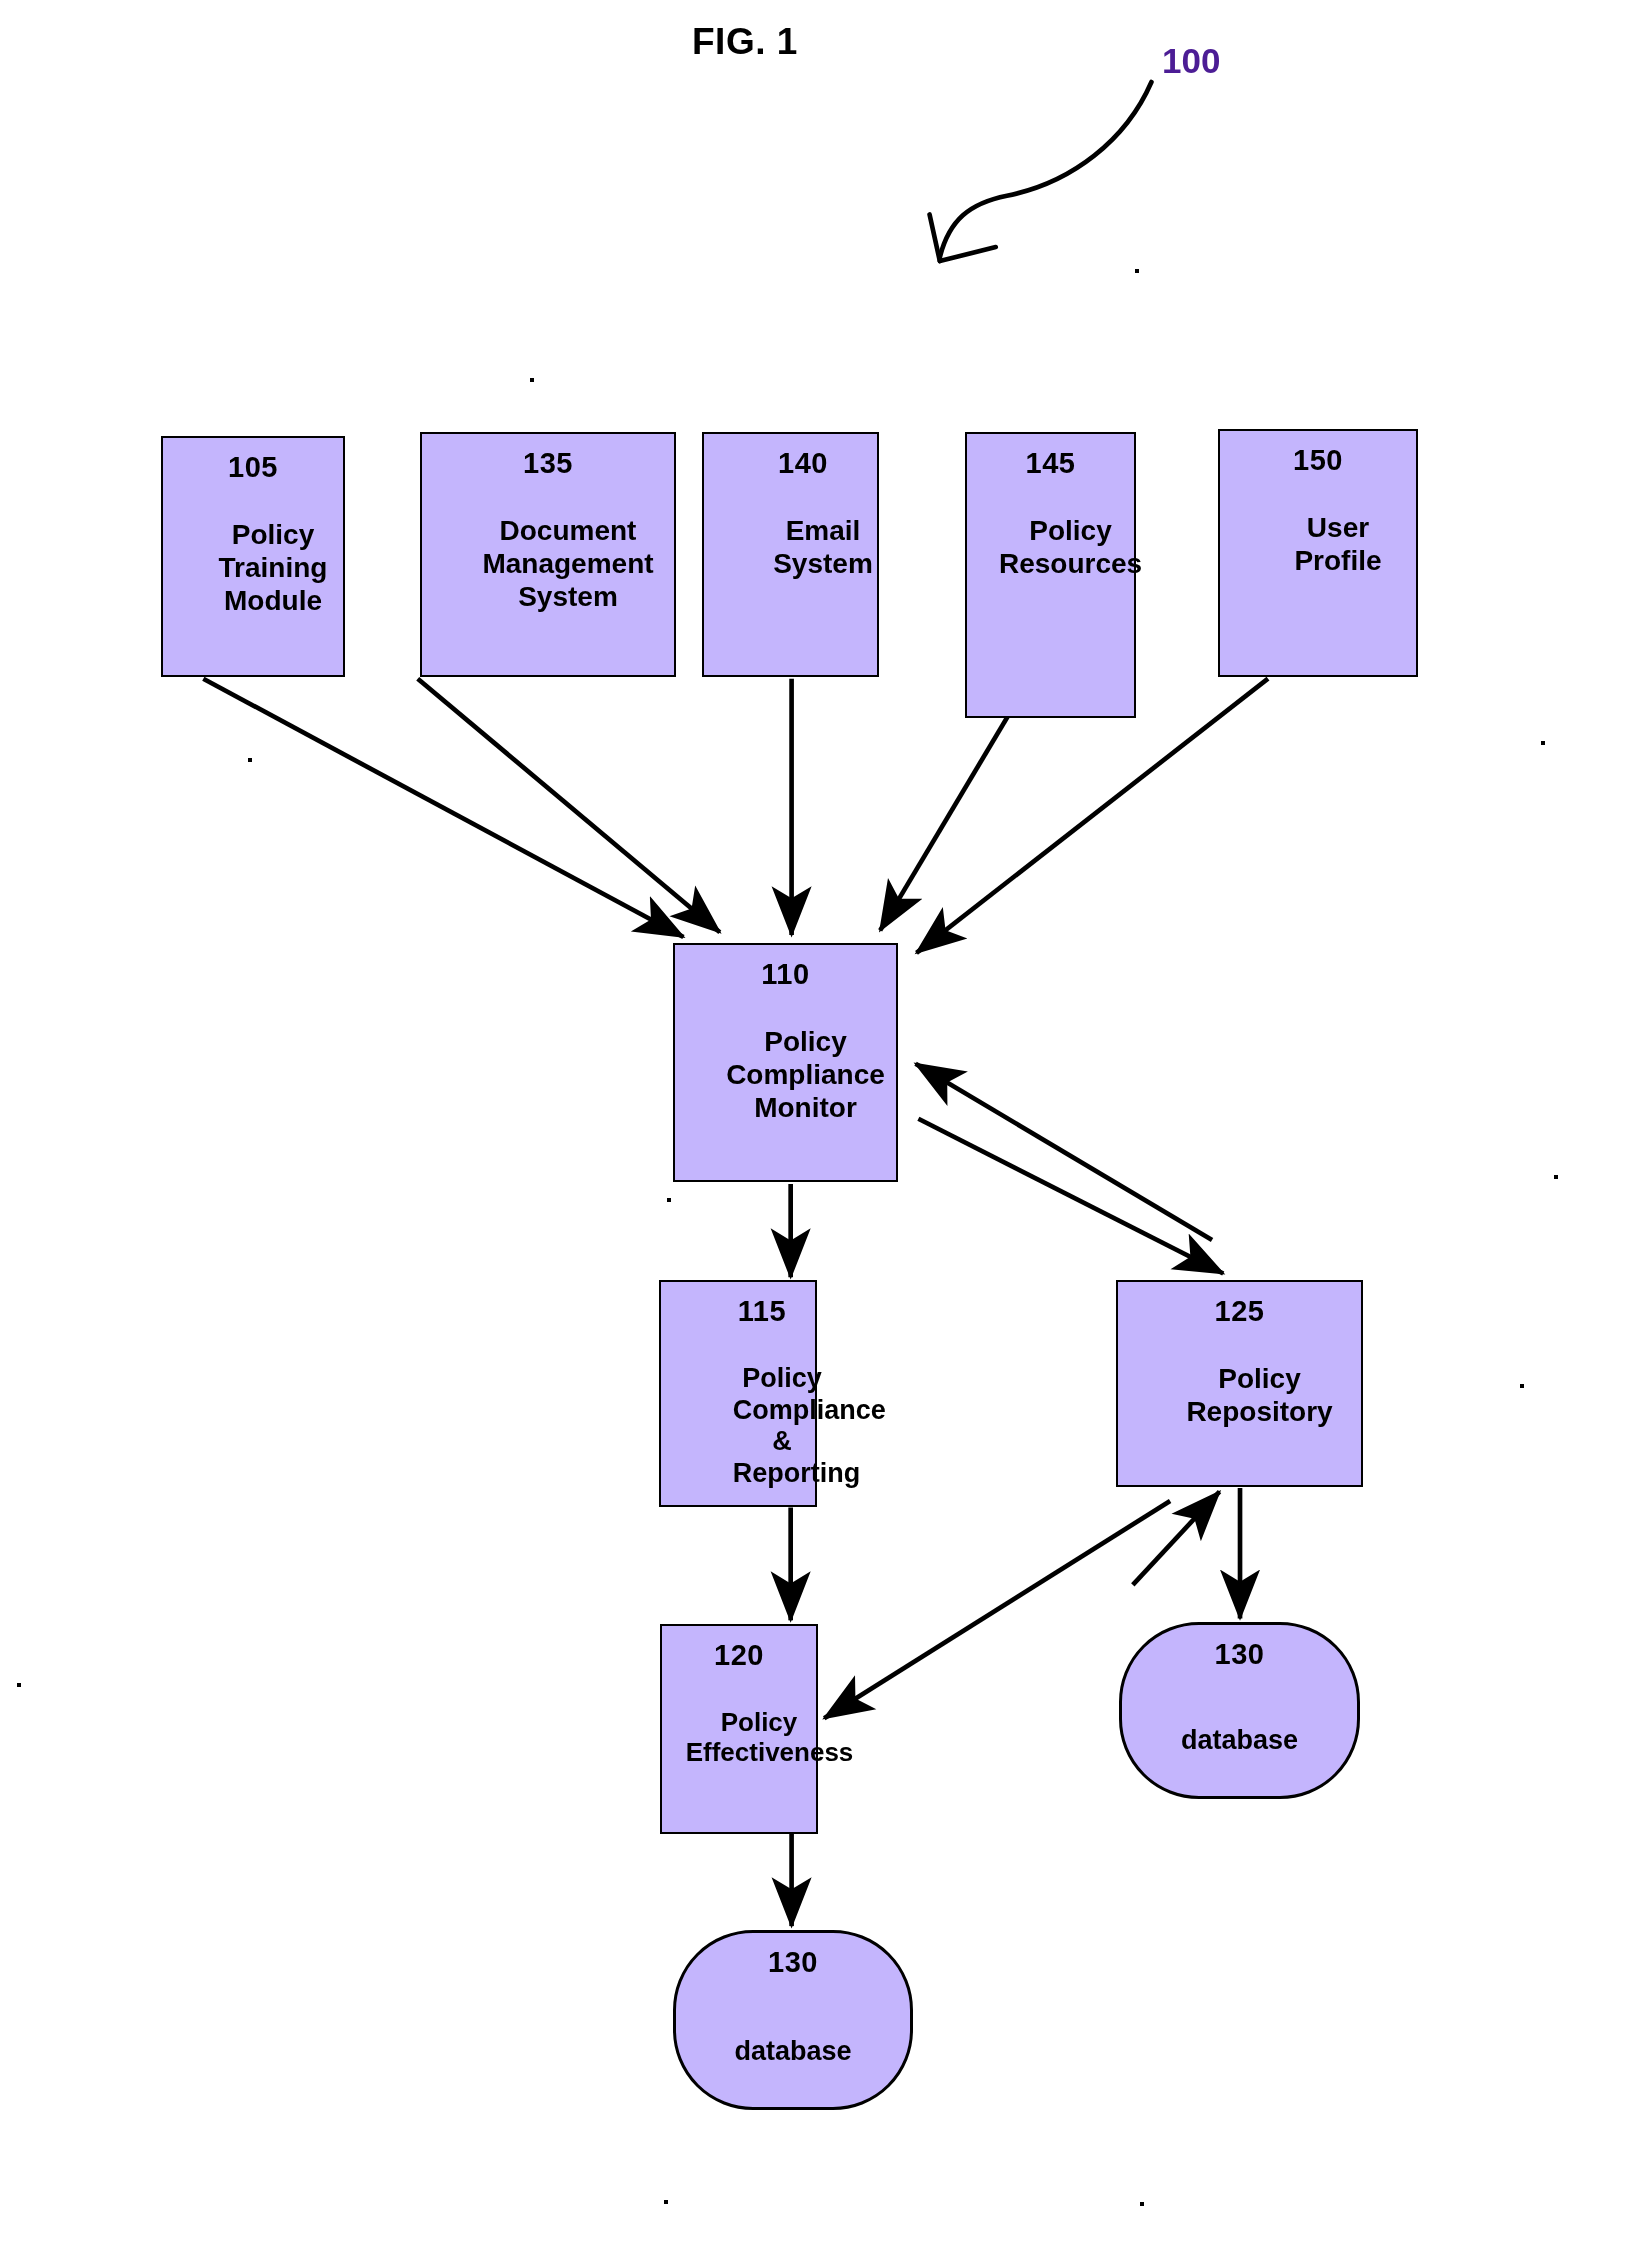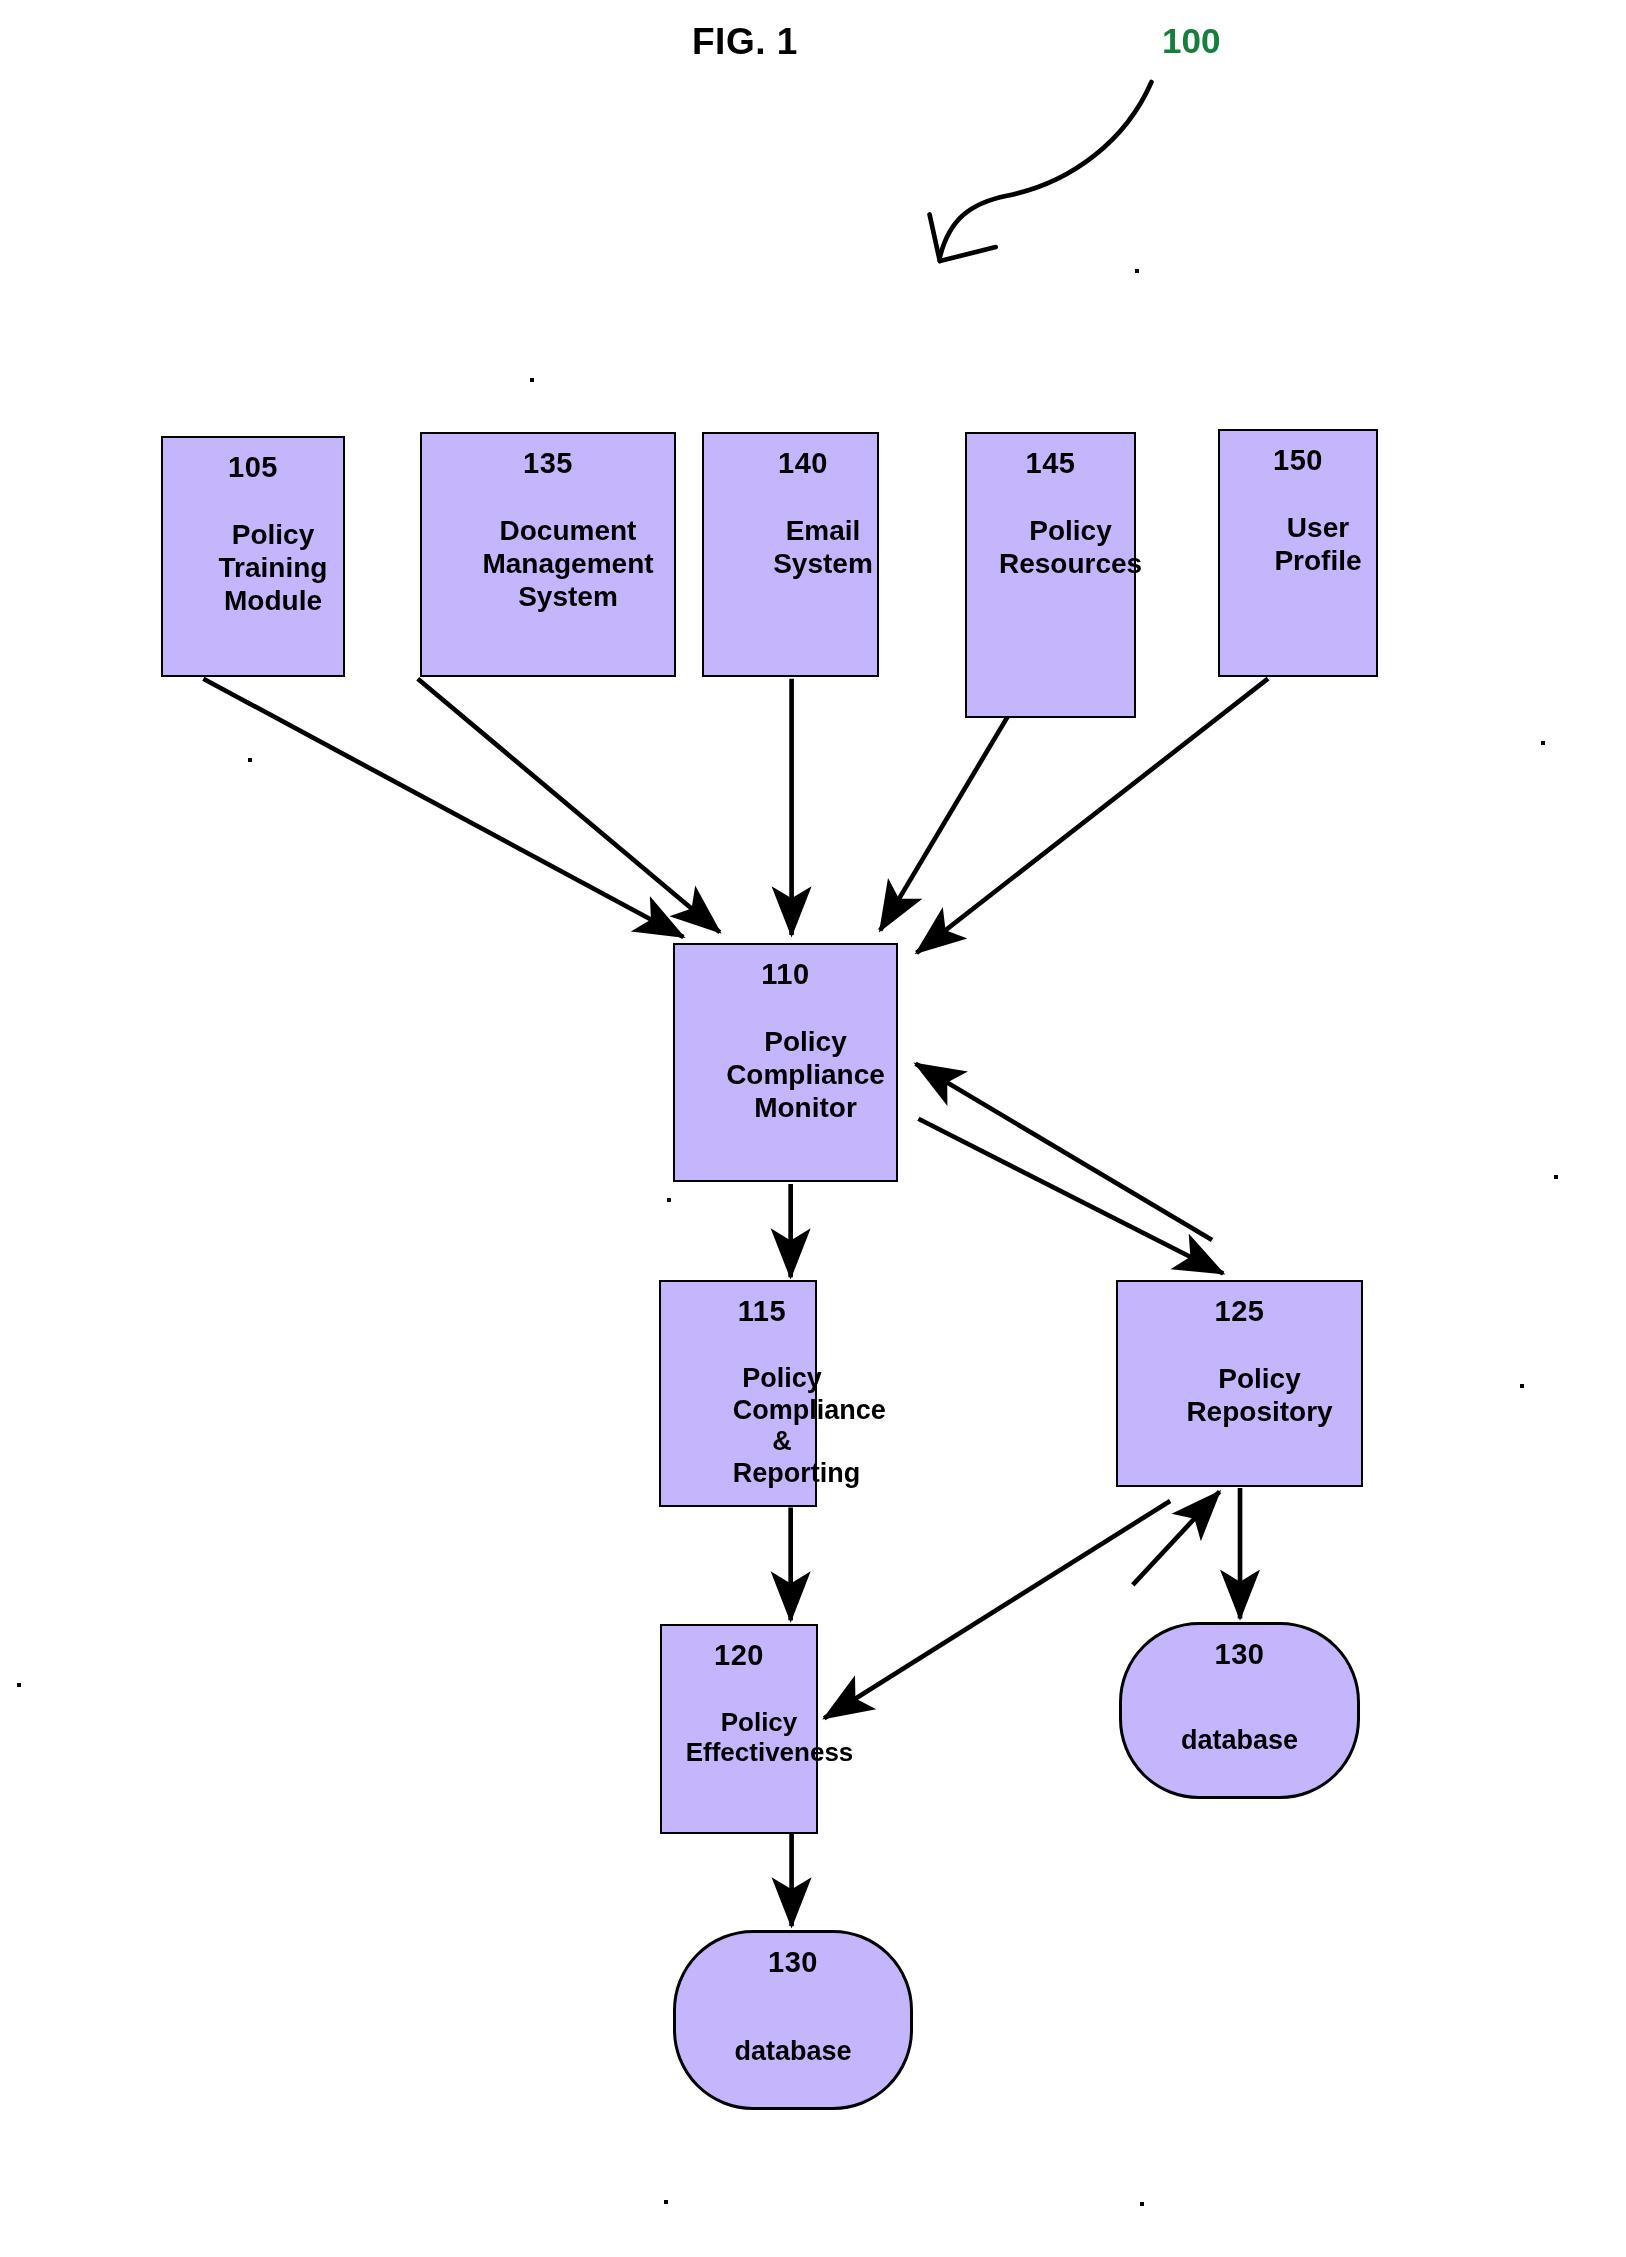--- a/index.html
+++ b/index.html
@@ -30,22 +30,23 @@
     font-size: 37px;
     font-weight: bold;
     letter-spacing: 0.5px;
     color: #000;
     white-space: nowrap;
   }
   .ref-100 {
     position: absolute;
     font-size: 35px;
     font-weight: bold;
-    color: #15803d;
+    color: #4c1d95;
     white-space: nowrap;
+    margin-top: 20px;
   }
   .node {
     position: absolute;
     box-sizing: border-box;
     border: 2.8px solid #000;
     background: #c4b5fd;
     display: flex;
     flex-direction: column;
     align-items: center;
     color: #000;
@@ -148,21 +149,21 @@
     <div class="node-label lbl-top-gap" style="white-space:pre-line;">Email
 System</div>
   </div>
 
   <div class="node" style="left:965px; top:432px; width:171px; height:286px;">
     <div class="node-ref">145</div>
     <div class="node-label lbl-top-gap" style="white-space:pre-line;">Policy
 Resources</div>
   </div>
 
-  <div class="node" style="left:1218px; top:429px; width:160px; height:248px;">
+  <div class="node" style="left:1218px; top:429px; width:200px; height:248px;">
     <div class="node-ref">150</div>
     <div class="node-label lbl-top-gap" style="white-space:pre-line;text-align:center;">User
 Profile</div>
   </div>
 
   <div class="node" style="left:673px; top:943px; width:225px; height:239px;">
     <div class="node-ref">110</div>
     <div class="node-label lbl-top-gap" style="white-space:pre-line;">Policy
 Compliance
 Monitor</div>

